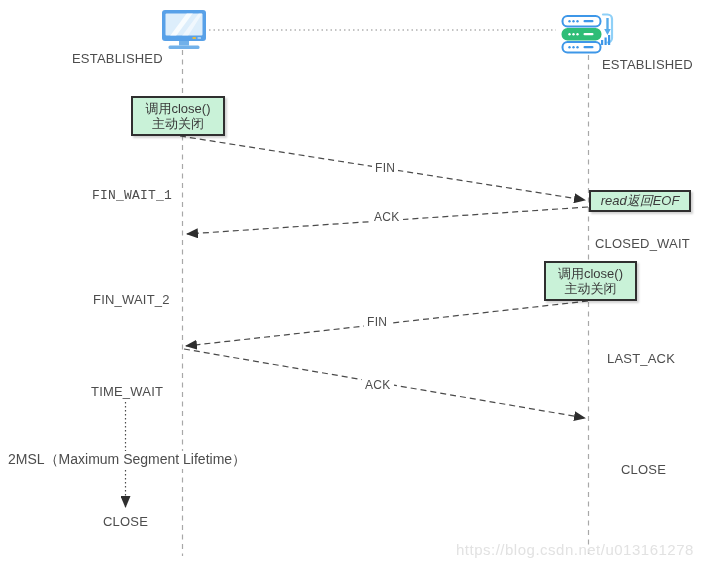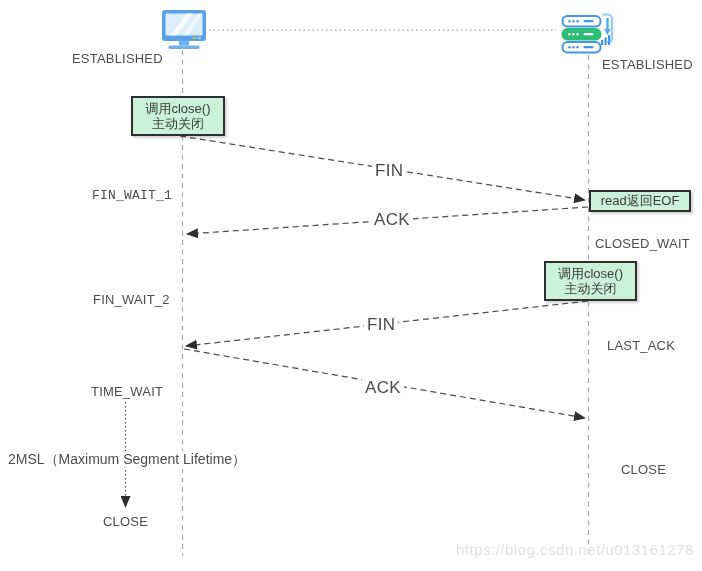--- a/index.html
+++ b/index.html
@@ -4,21 +4,21 @@
 <style>
   html,body { margin:0; padding:0; background:#fff; }
   .stage {
     position:relative; width:702px; height:571px; background:#ffffff;
     font-family:"Liberation Sans","DejaVu Sans",sans-serif; color:#4d4d4d;
     overflow:hidden;
   }
   .layer { position:absolute; left:0; top:0; }
   .lbl { position:absolute; font-size:13px; color:#4d4d4d; white-space:nowrap; letter-spacing:0.2px; }
   .msg {
-    position:absolute; font-size:17px; color:#4d4d4d; background:#ffffff;
+    position:absolute; font-size:12px; color:#4d4d4d; background:#ffffff;
     padding:0 3px; white-space:nowrap; letter-spacing:0.3px;
   }
   .gbox {
     position:absolute; background:#c9f2d8; border:2px solid #2f2f2f;
     box-shadow:2px 2px 2px rgba(0,0,0,0.18);
     text-align:center; font-size:13px; line-height:15px; color:#3a3a3a;
     padding:3px 10px; box-sizing:border-box;
   }
   .gbox.single { line-height:16px; padding:1px 2px; }
   .note { position:absolute; font-size:14px; color:#4d4d4d; white-space:nowrap; background:#fff; padding:0 2px; }
@@ -106,30 +106,30 @@
   <div class="lbl" style="left:93px; top:292px;">FIN_WAIT_2</div>
 
   <div class="lbl" style="left:91px; top:384px;">TIME_WAIT</div>
 
   <div class="note" style="left:6px; top:451px;">2MSL（Maximum Segment Lifetime）</div>
 
   <div class="lbl" style="left:103px; top:514px;">CLOSE</div>
 
   <div class="lbl" style="left:602px; top:57px;">ESTABLISHED</div>
 
-  <div class="gbox single" style="left:589px; top:190px; width:102px;">read返回EOF</div>
+  <div class="gbox single" style="left:589px; top:190px; width:102px;font-style:italic;">read返回EOF</div>
 
   <div class="lbl" style="left:595px; top:236px;">CLOSED_WAIT</div>
 
   <div class="gbox" style="left:544px; top:261px; width:93px;">
     <div>调用close()</div>
     <div>主动关闭</div>
   </div>
 
-  <div class="lbl" style="left:607px; top:338px;">LAST_ACK</div>
+  <div class="lbl" style="left:607px; top:351px;">LAST_ACK</div>
 
   <div class="lbl" style="left:621px; top:462px;">CLOSE</div>
 
   <div class="msg" style="left:372px; top:161px;">FIN</div>
   <div class="msg" style="left:371px; top:210px;">ACK</div>
   <div class="msg" style="left:364px; top:315px;">FIN</div>
   <div class="msg" style="left:362px; top:378px;">ACK</div>
 
   <div class="watermark" style="left:456px; top:541px;">https://blog.csdn.net/u013161278</div>
 

